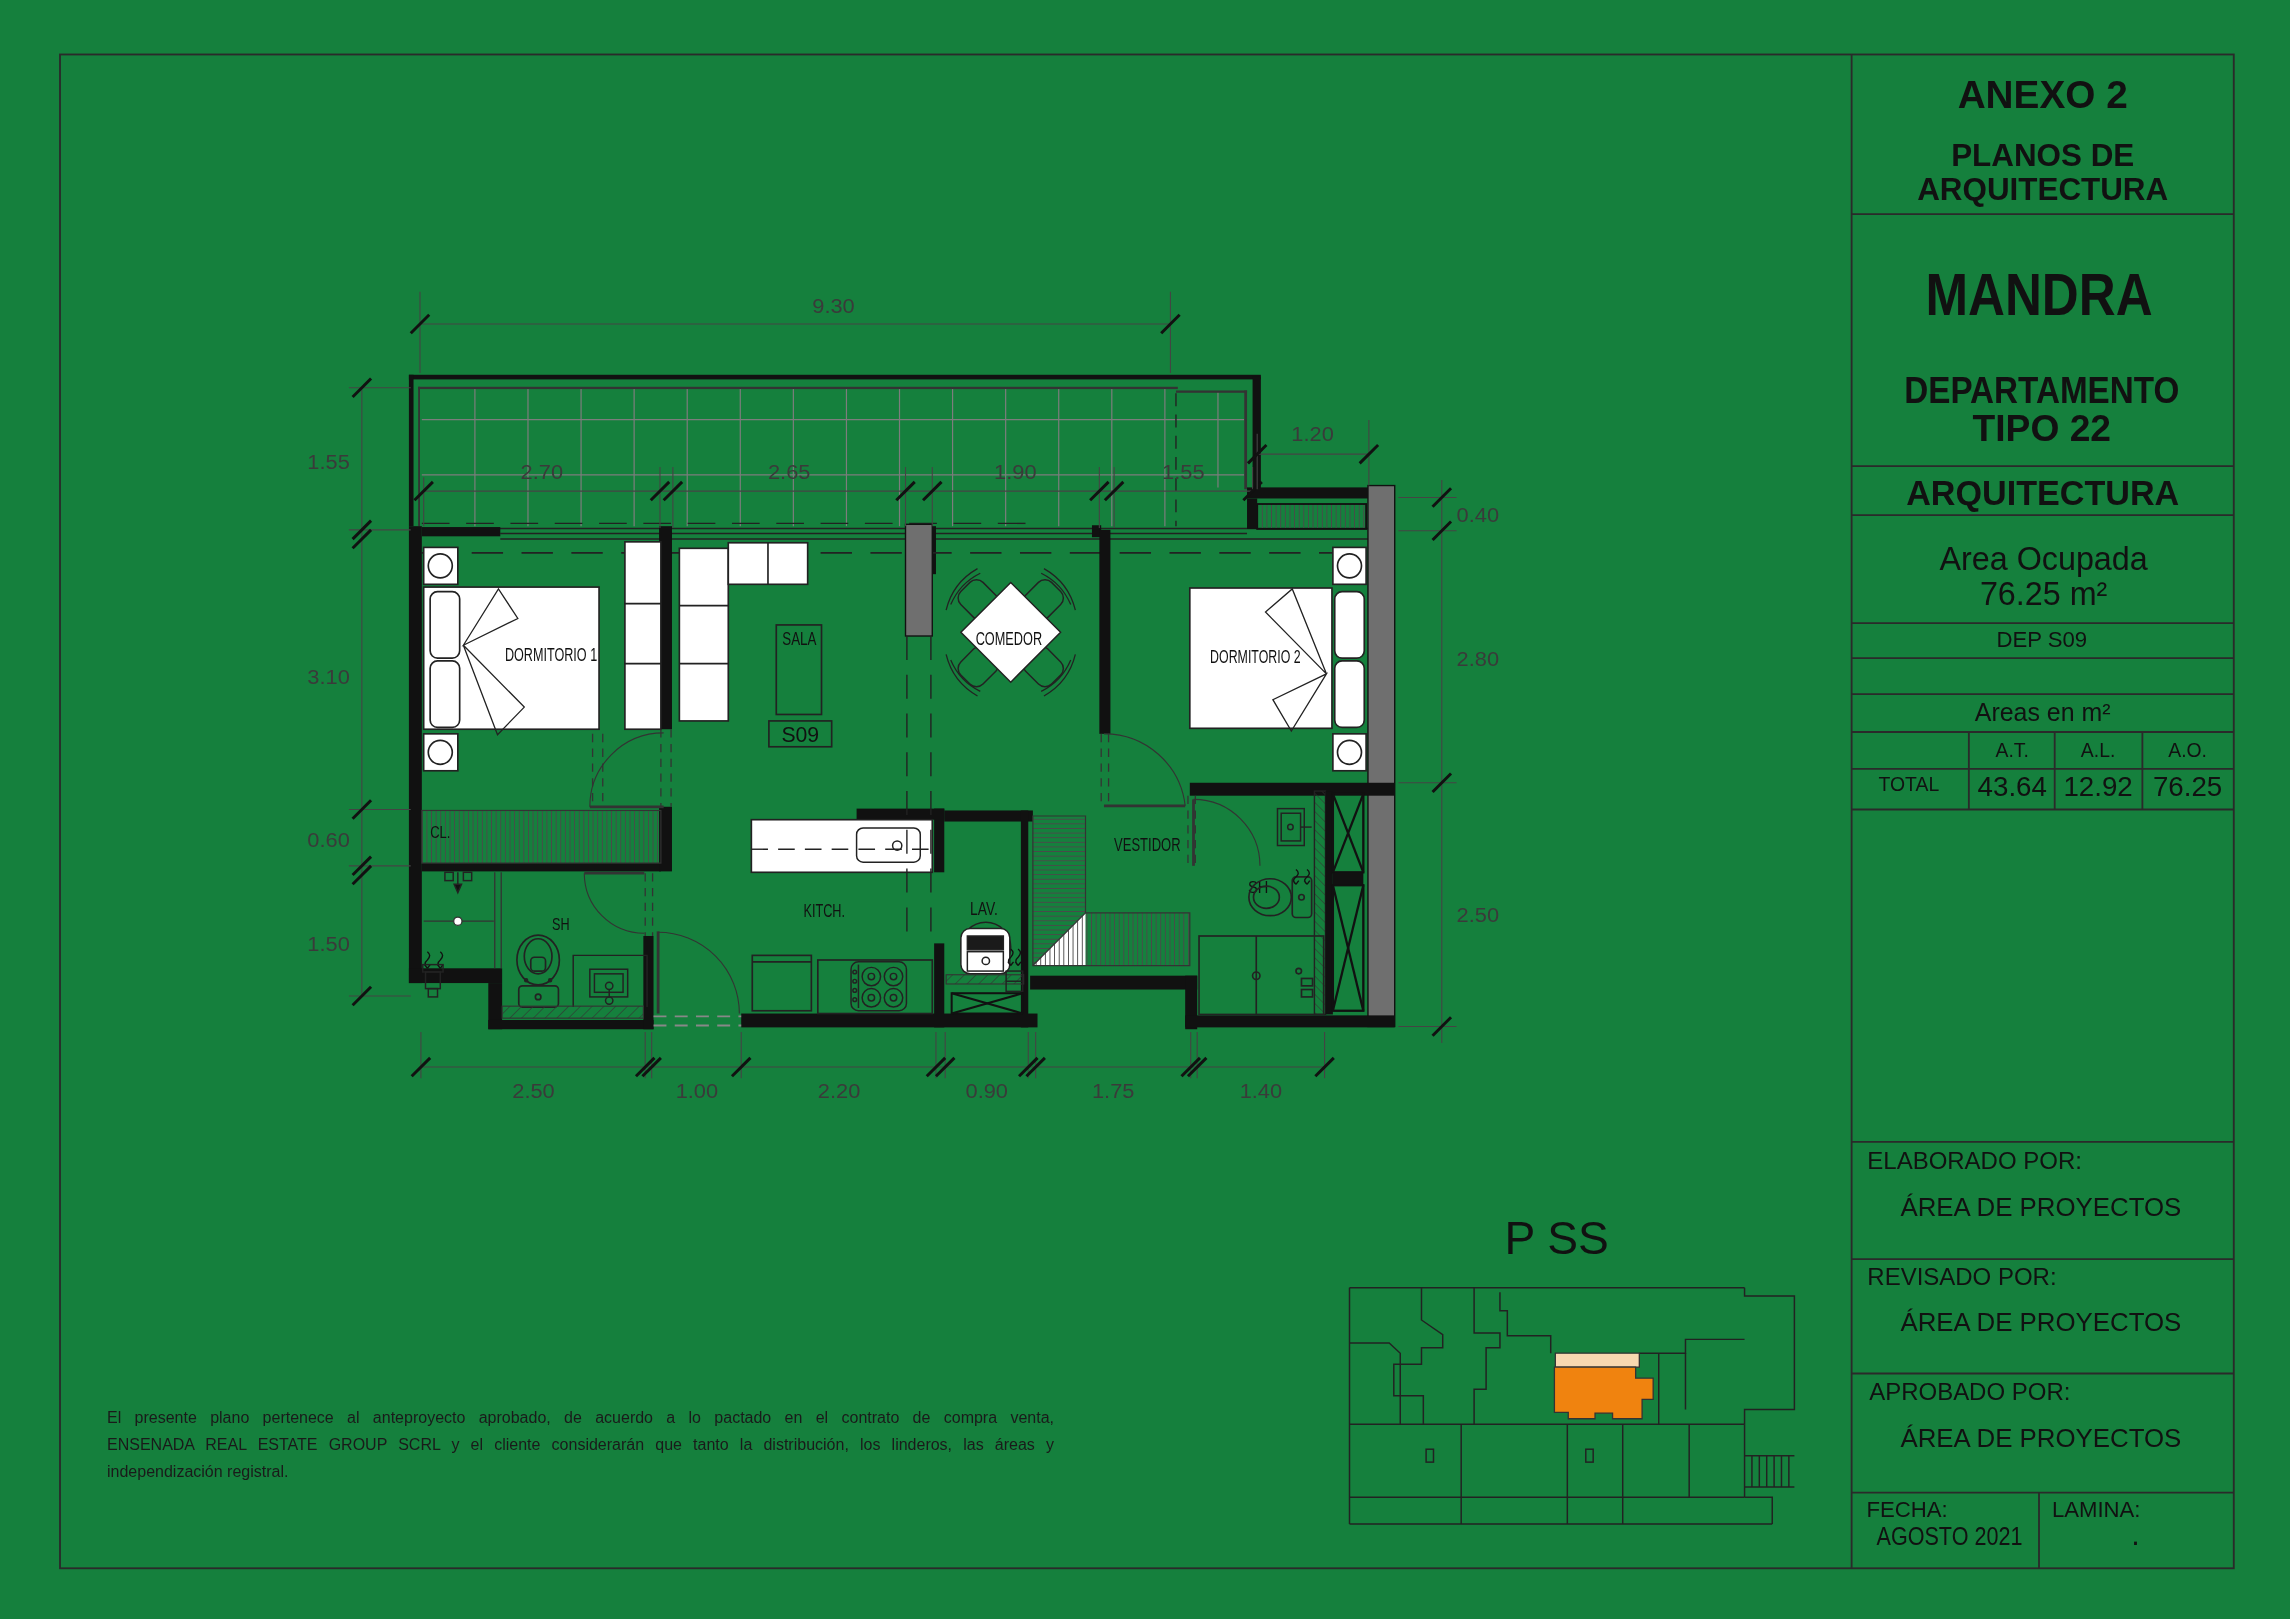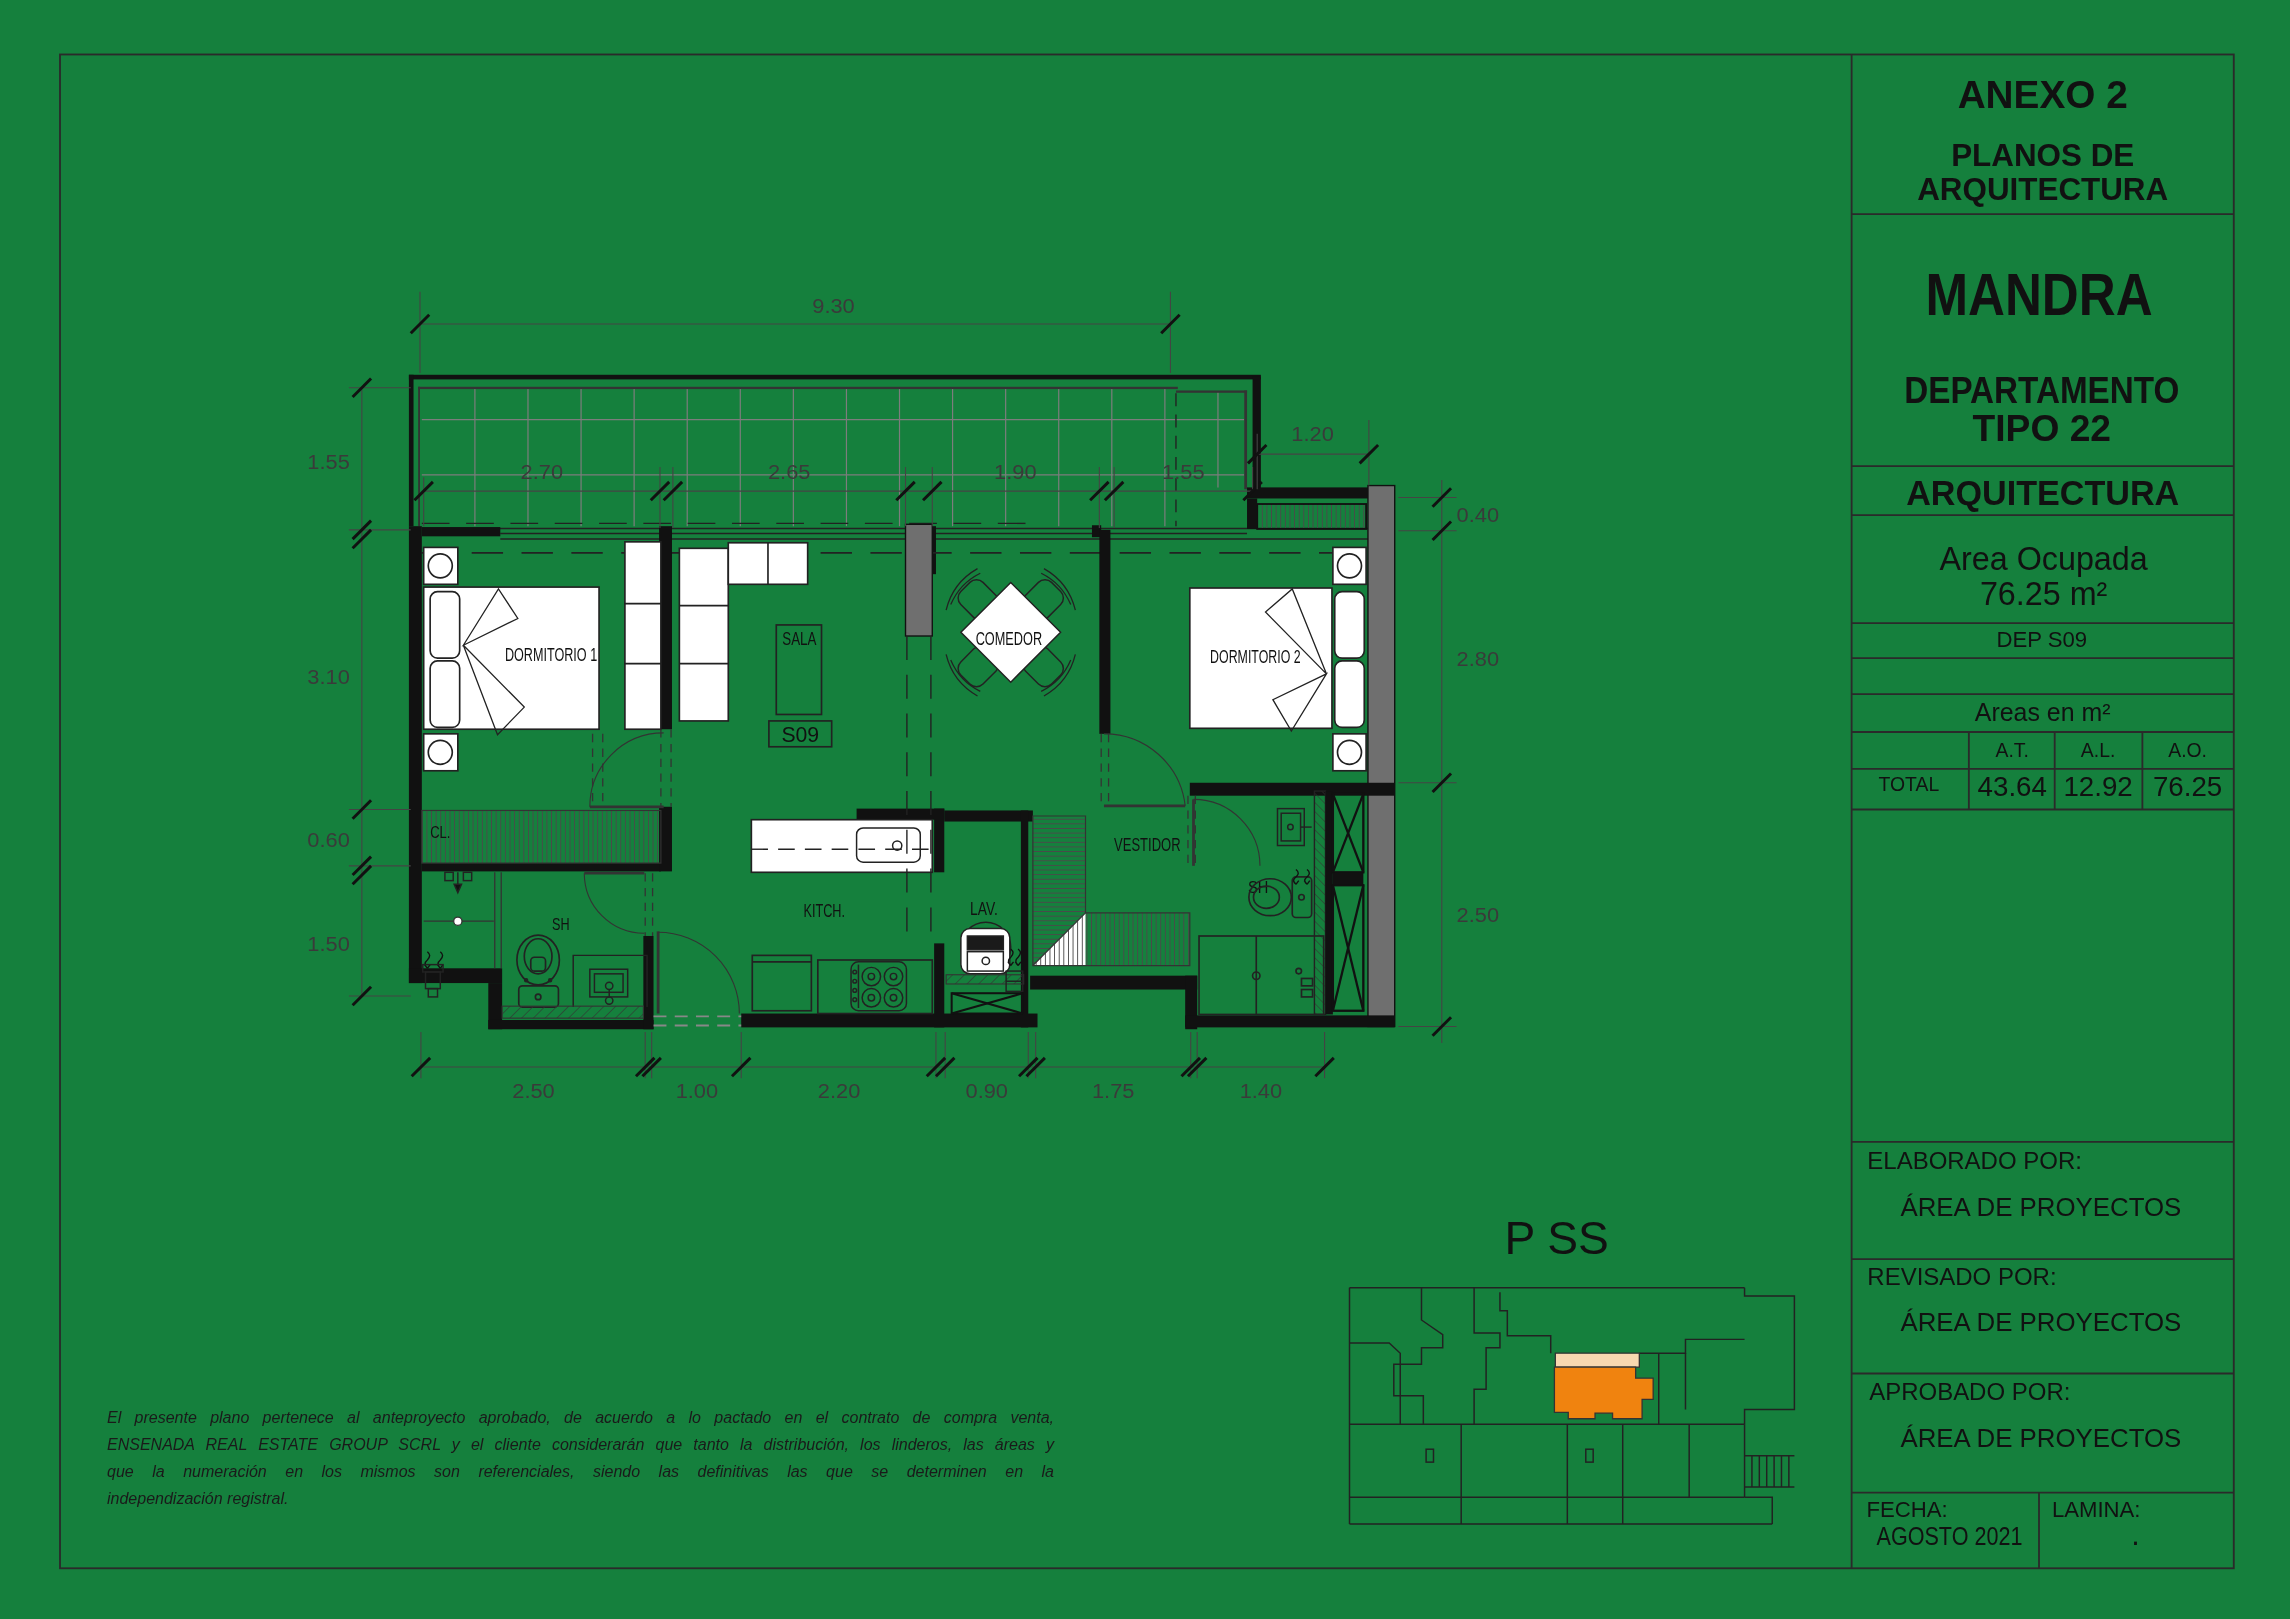--- a/index.html
+++ b/index.html
@@ -671,20 +671,19 @@
   <rect x="1545" y="1570" width="8" height="14"></rect>
   <rect x="1718" y="1570" width="8" height="14"></rect>
 </g>
 
 <path d="M1685,1466 L1776,1466 L1776,1481 L1685,1481 Z" fill="#f8d8b0" stroke="#333" stroke-width="1.4"></path>
 
 <path d="M1684,1481 L1772,1481 L1772,1493 L1791,1493 L1791,1516 L1779,1516 L1779,1537 L1747,1537 L1747,1531 L1728,1531 L1728,1537 L1699,1537 L1699,1530 L1684,1530 Z" fill="#f0830f" stroke="#333" stroke-width="1.4"></path>
 
 </svg>
 
-<div style="position:absolute;left:107px;top:1404px;width:947px;font-family:'Liberation Sans',sans-serif;font-size:16px;line-height:27px;color:#1a1a1a;font-style:italic;">
+<div style="position:absolute;left:107px;top:1404px;width:947px;font-family:'Liberation Sans',sans-serif;font-size:16px;line-height:27px;color:#1a1a1a;">
 <div style="text-align:justify;text-align-last:justify;">El presente plano pertenece al anteproyecto aprobado, de acuerdo a lo pactado en el contrato de compra venta,</div>
 <div style="text-align:justify;text-align-last:justify;">ENSENADA REAL ESTATE GROUP SCRL y el cliente considerarán que tanto la distribución, los linderos, las áreas y</div>
-<div style="text-align:justify;text-align-last:justify;">que la numeración en los mismos son referenciales, siendo las definitivas las que se determinen en la</div>
 <div>independización registral.</div>
 </div>
 </div>
 
 
 </body></html>

